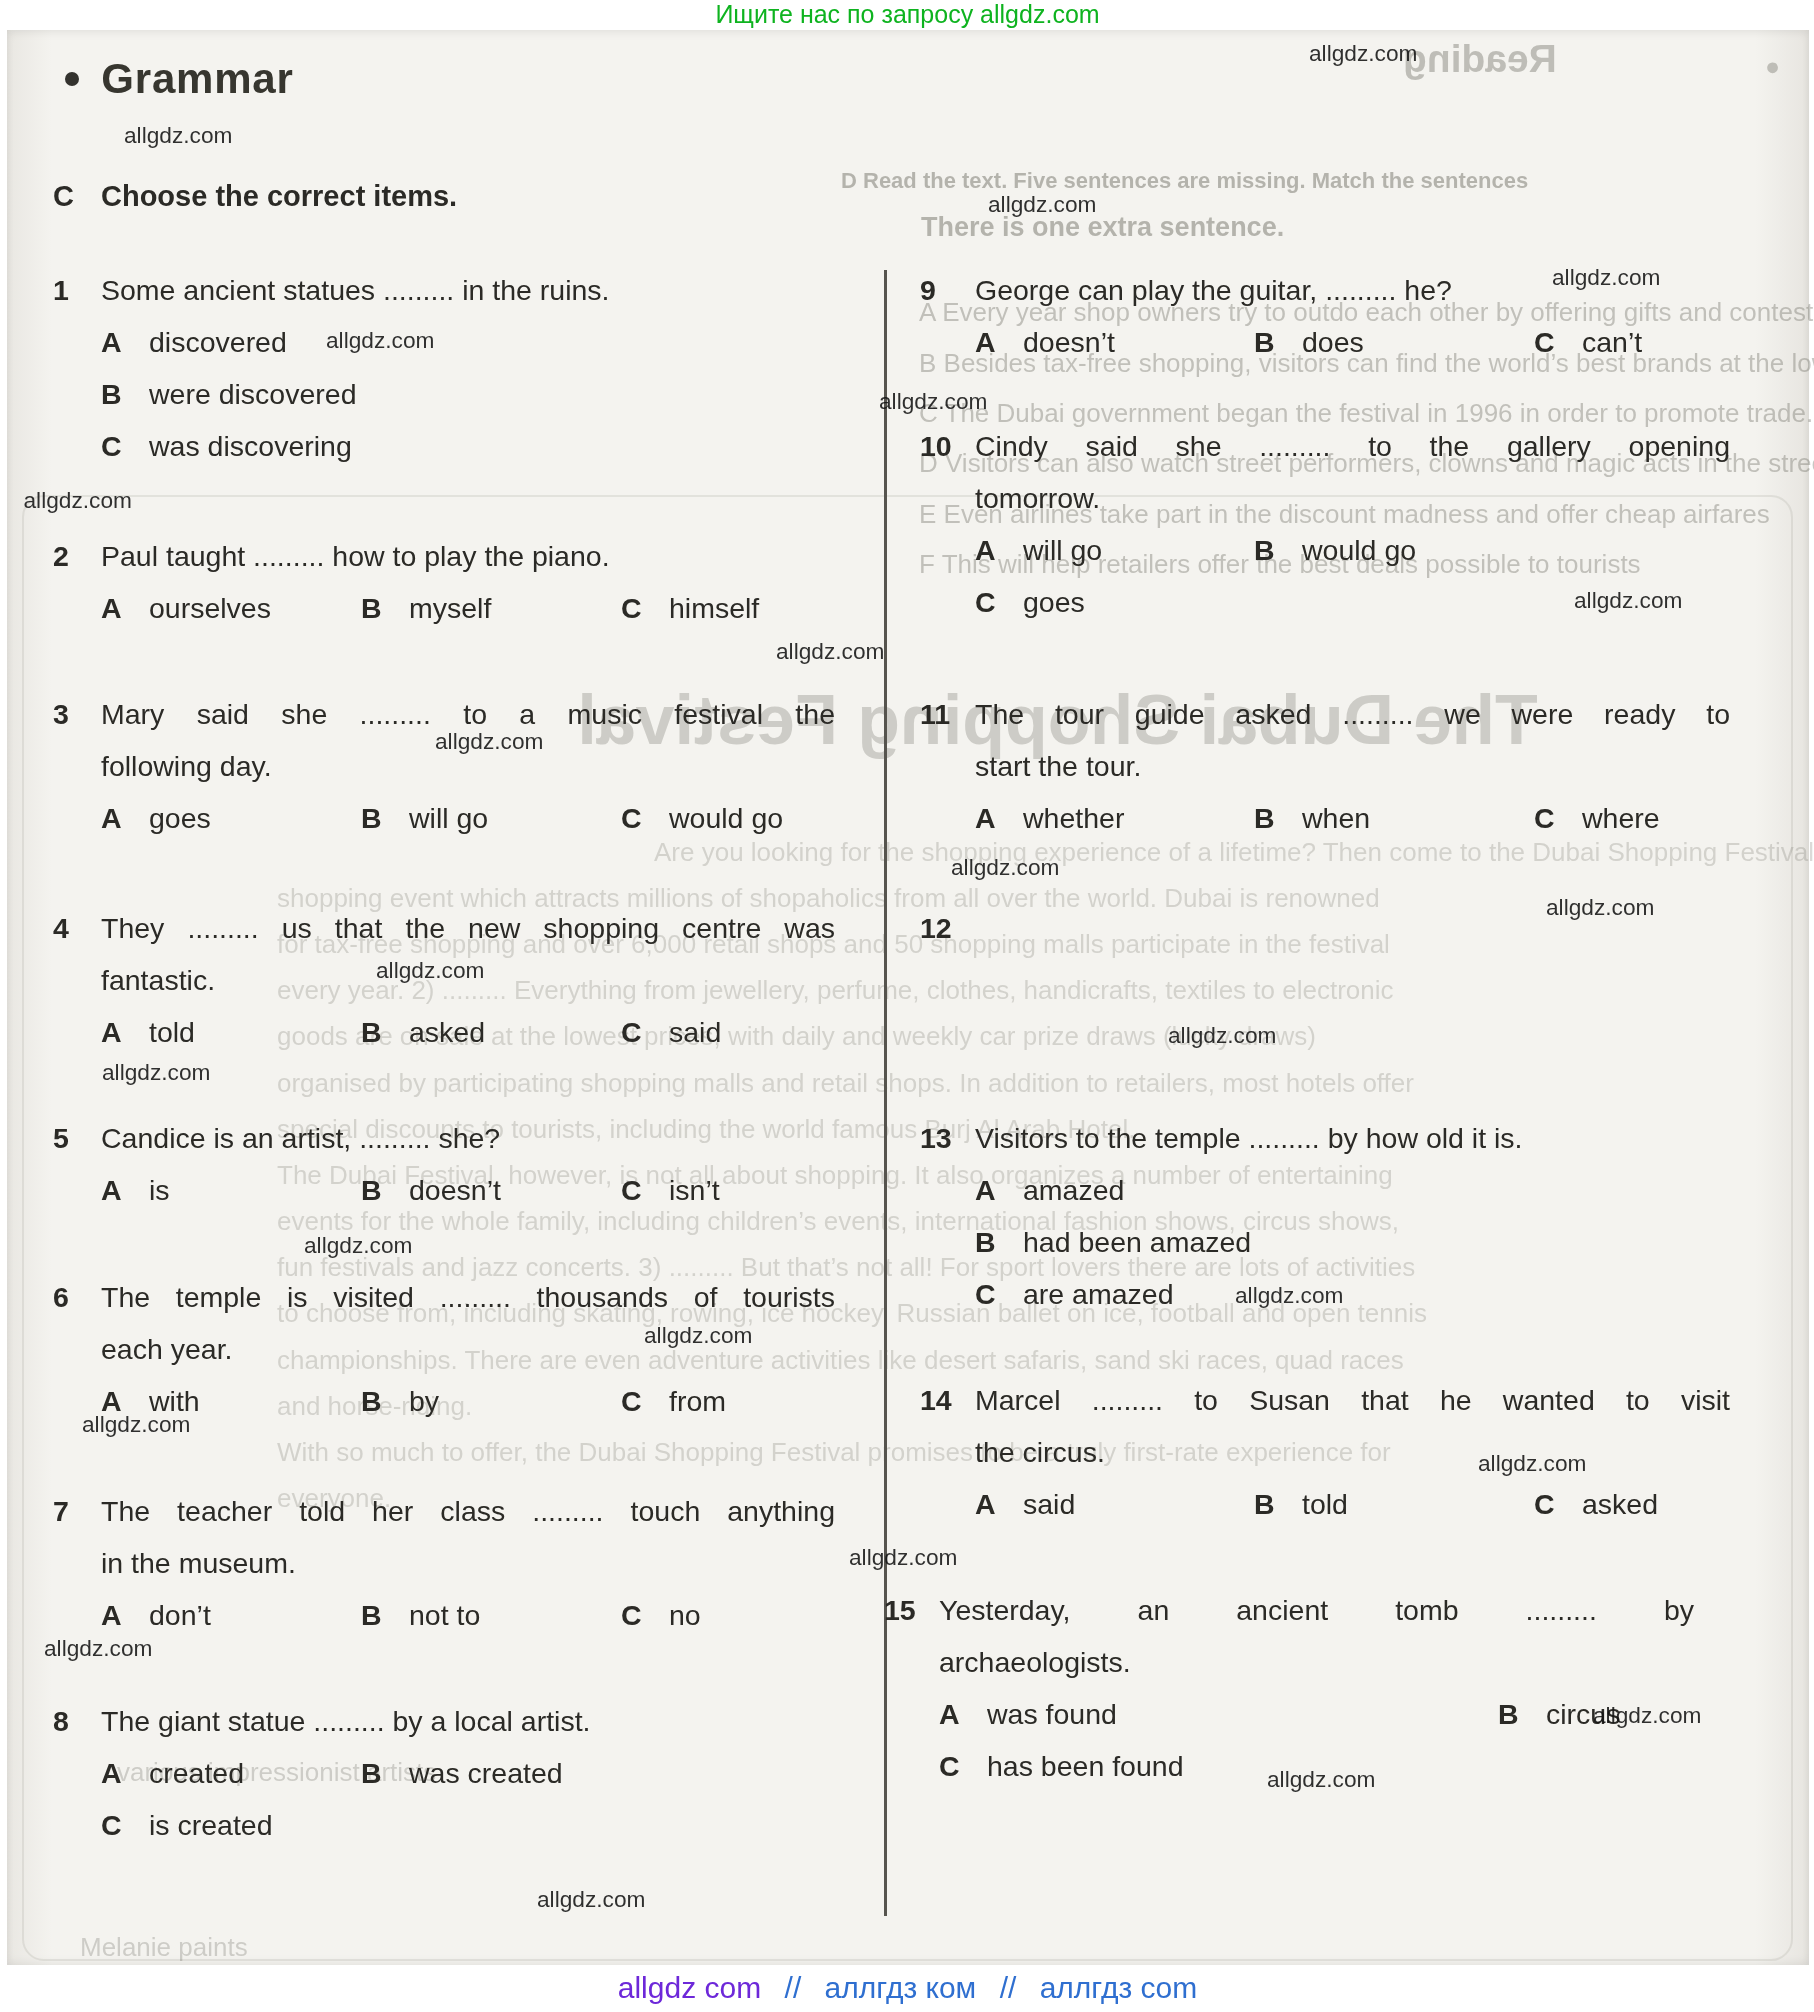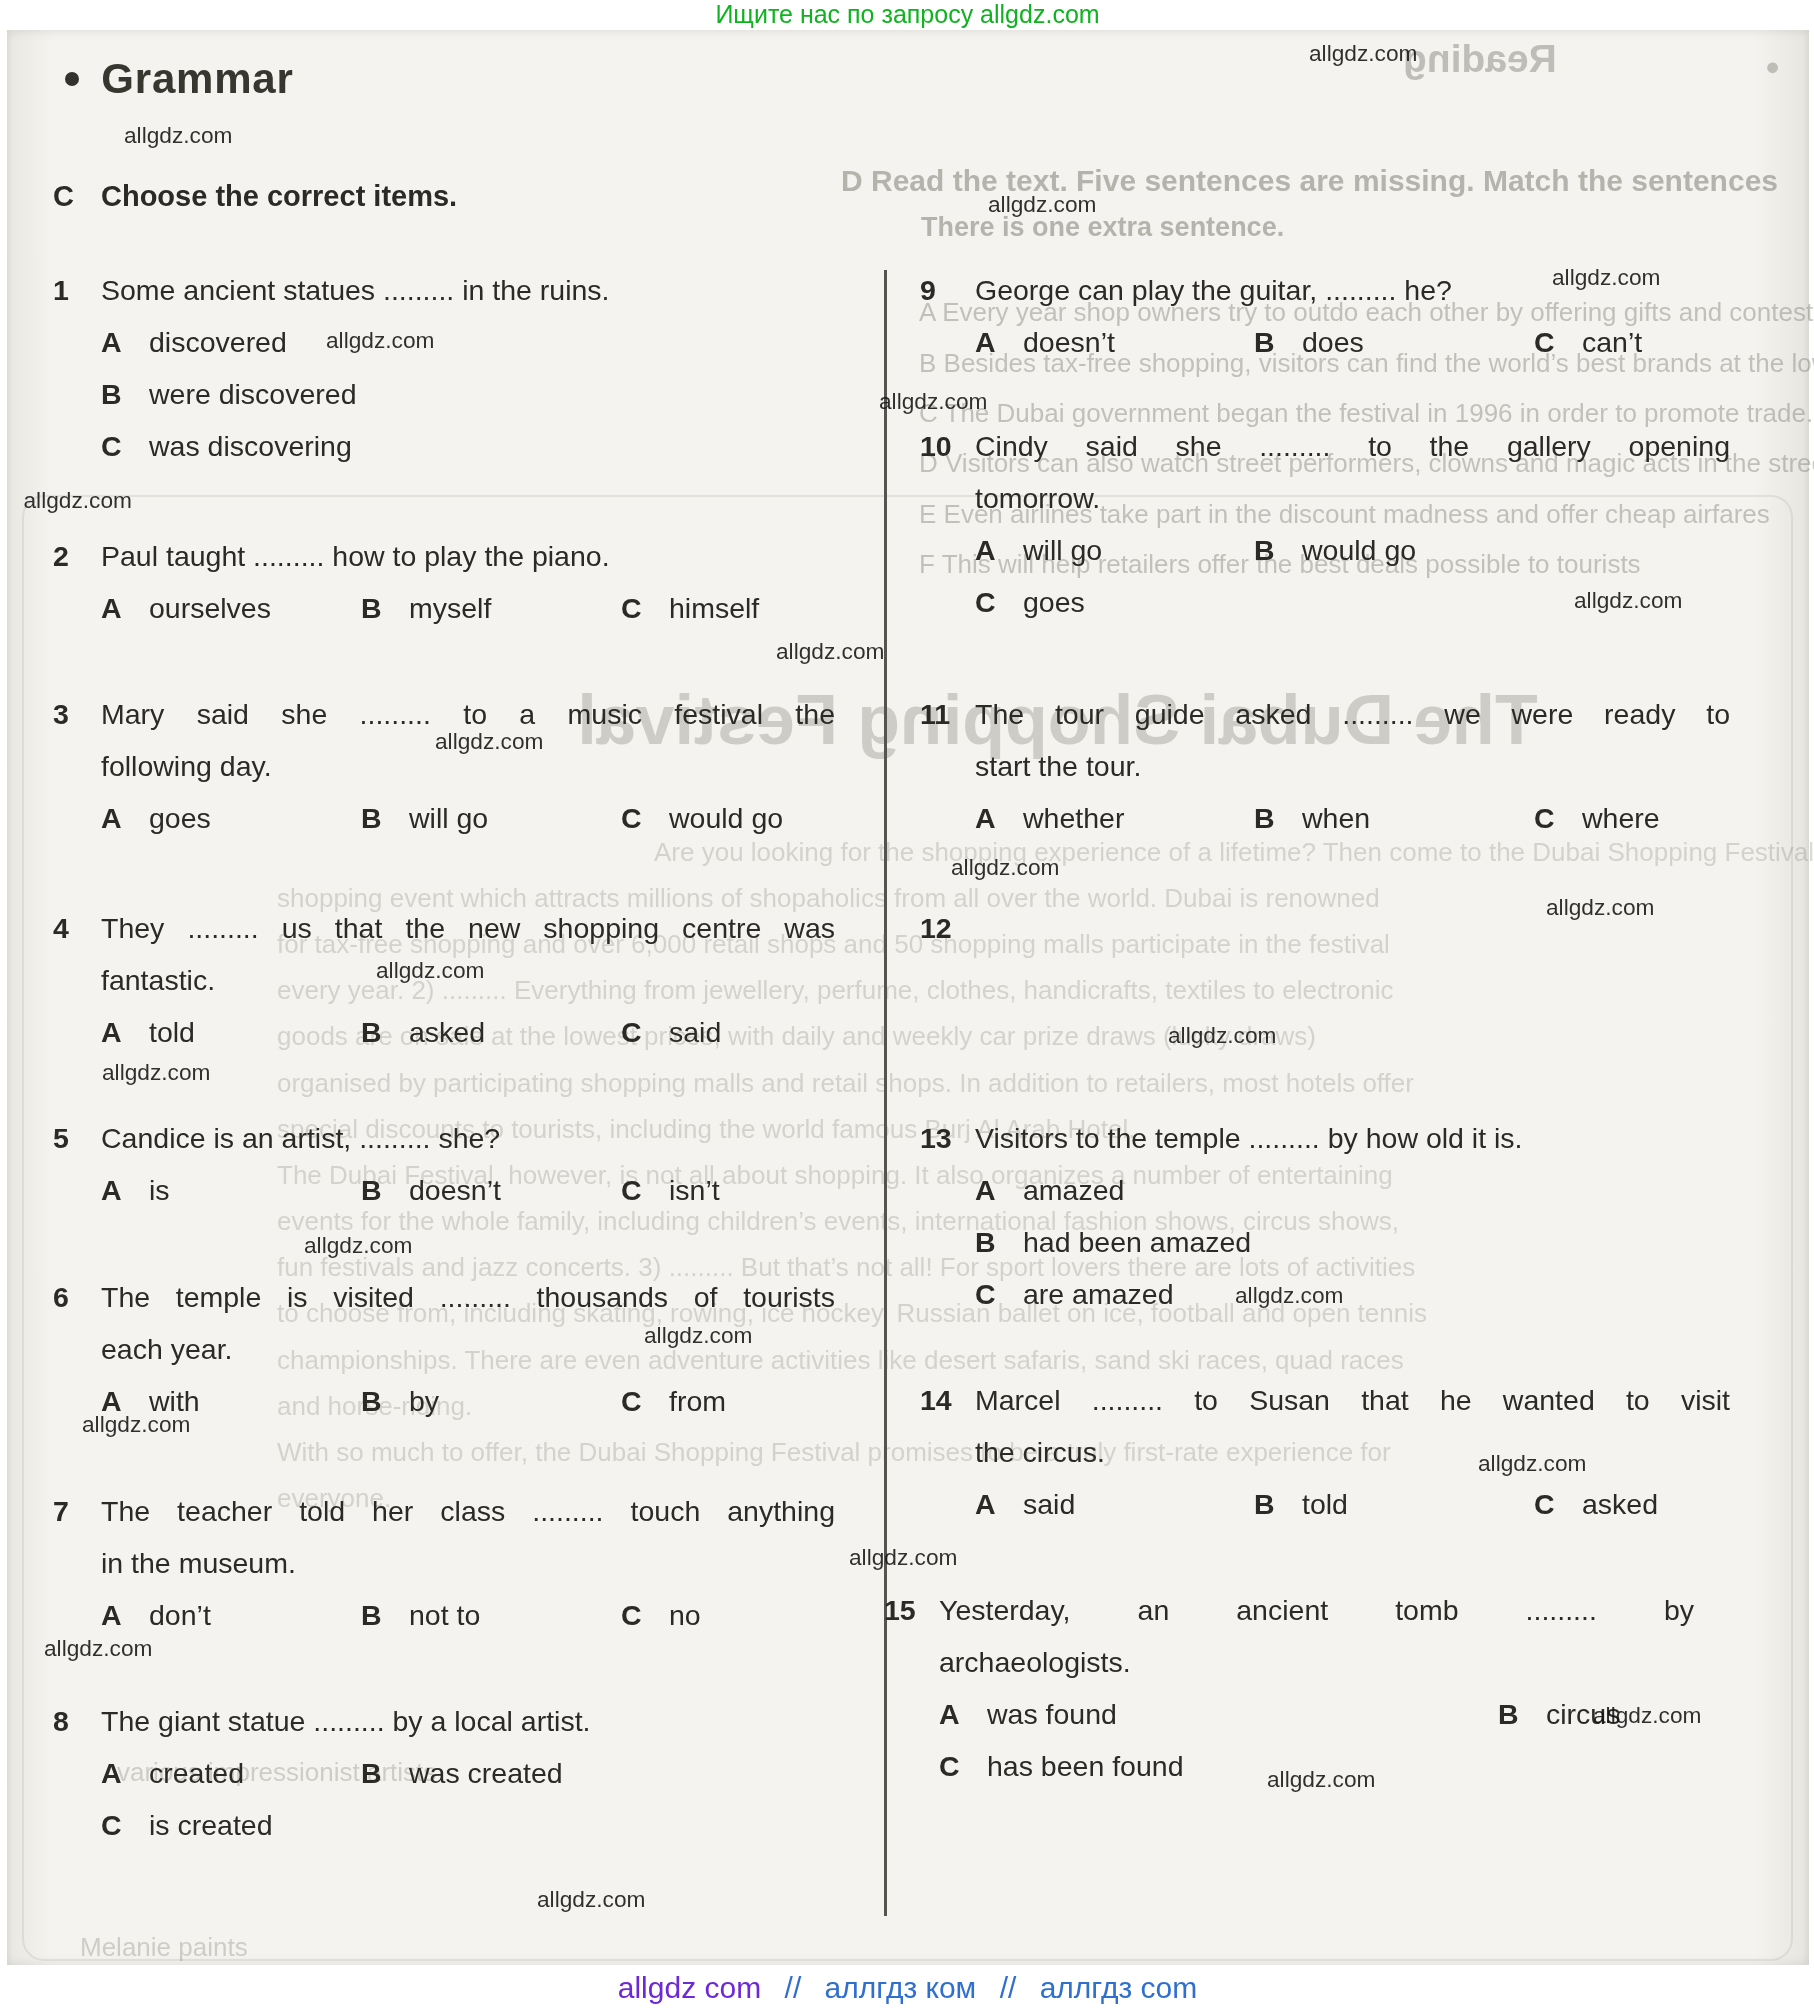--- a/index.html
+++ b/index.html
@@ -63,21 +63,21 @@
 
 <div class="top-banner">
   <span id="top-banner-text" style="color: rgb(14, 179, 31);">Ищите нас по запросу allgdz.com</span>
 </div>
 
 <div class="paper"></div>
 <div class="bleed-box"></div>
 <div id="bleed">
     <span class="bleed-item" style="left: 1403px; top: 42px; font-size: 39px; font-weight: 700; transform: scaleX(-1); opacity: 0.42;">Reading</span>
     <span class="bleed-item" style="left: 1765px; top: 49px; font-size: 25px; opacity: 0.4;">●</span>
-    <span class="bleed-item" style="left: 841px; top: 164px; font-size: 30px; font-weight: 700; opacity: 0.5;">D   Read the text. Five sentences are missing. Match the sentences</span>
+    <span class="bleed-item" style="left: 841px; top: 164px; font-size: 22px; font-weight: 700; opacity: 0.5;">D   Read the text. Five sentences are missing. Match the sentences</span>
     <span class="bleed-item" style="left: 921px; top: 210px; font-size: 27px; font-weight: 700; opacity: 0.5;">There is one extra sentence.</span>
     <span class="bleed-item" style="left: 919px; top: 295px; opacity: 0.4;">A   Every year shop owners try to outdo each other by offering gifts and contests</span>
     <span class="bleed-item" style="left: 919px; top: 346px; opacity: 0.4;">B   Besides tax-free shopping, visitors can find the world’s best brands at the lowest prices</span>
     <span class="bleed-item" style="left: 919px; top: 396px; opacity: 0.4;">C   The Dubai government began the festival in 1996 in order to promote trade.</span>
     <span class="bleed-item" style="left: 919px; top: 446px; opacity: 0.4;">D   Visitors can also watch street performers, clowns and magic acts in the streets.</span>
     <span class="bleed-item" style="left: 919px; top: 497px; opacity: 0.4;">E   Even airlines take part in the discount madness and offer cheap airfares</span>
     <span class="bleed-item" style="left: 919px; top: 547px; opacity: 0.4;">F   This will help retailers offer the best deals possible to tourists</span>
     <span class="bleed-item" style="left: 470px; top: 703px; font-size: 70px; font-weight: 700; width: 1175px; display: block; text-align: center; transform: scaleX(-1); opacity: 0.3;">The Dubai Shopping Festival</span>
     <span class="bleed-item" style="left: 654px; top: 835px; opacity: 0.26;">Are you looking for the shopping experience of a lifetime? Then come to the Dubai Shopping Festival,</span>
     <span class="bleed-item" style="left: 277px; top: 881px; opacity: 0.26;">shopping event which attracts millions of shopaholics from all over the world. Dubai is renowned</span>

